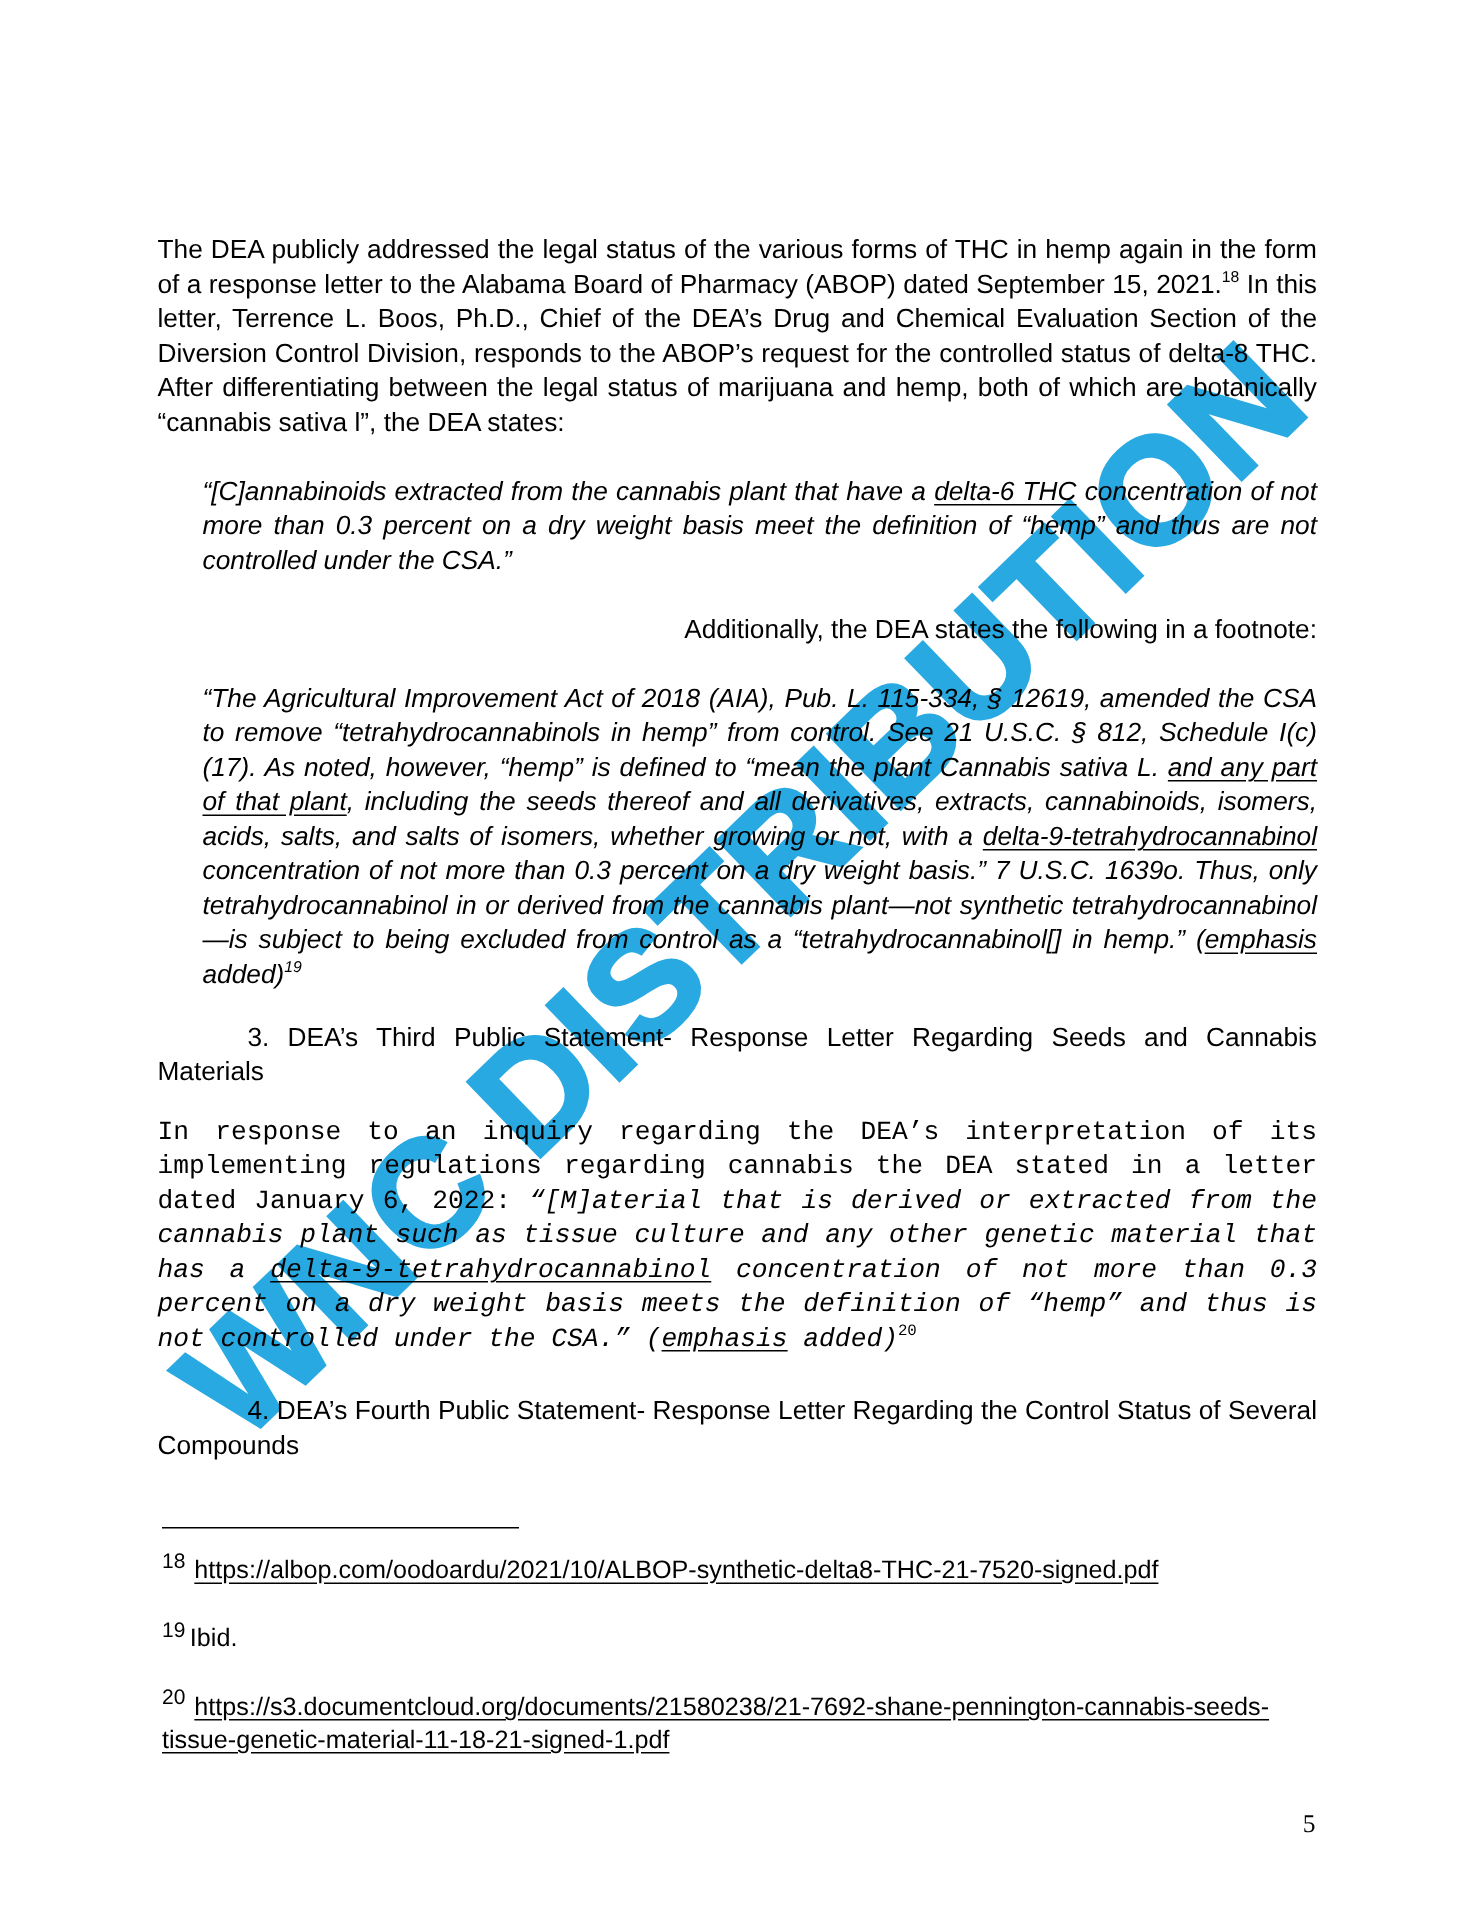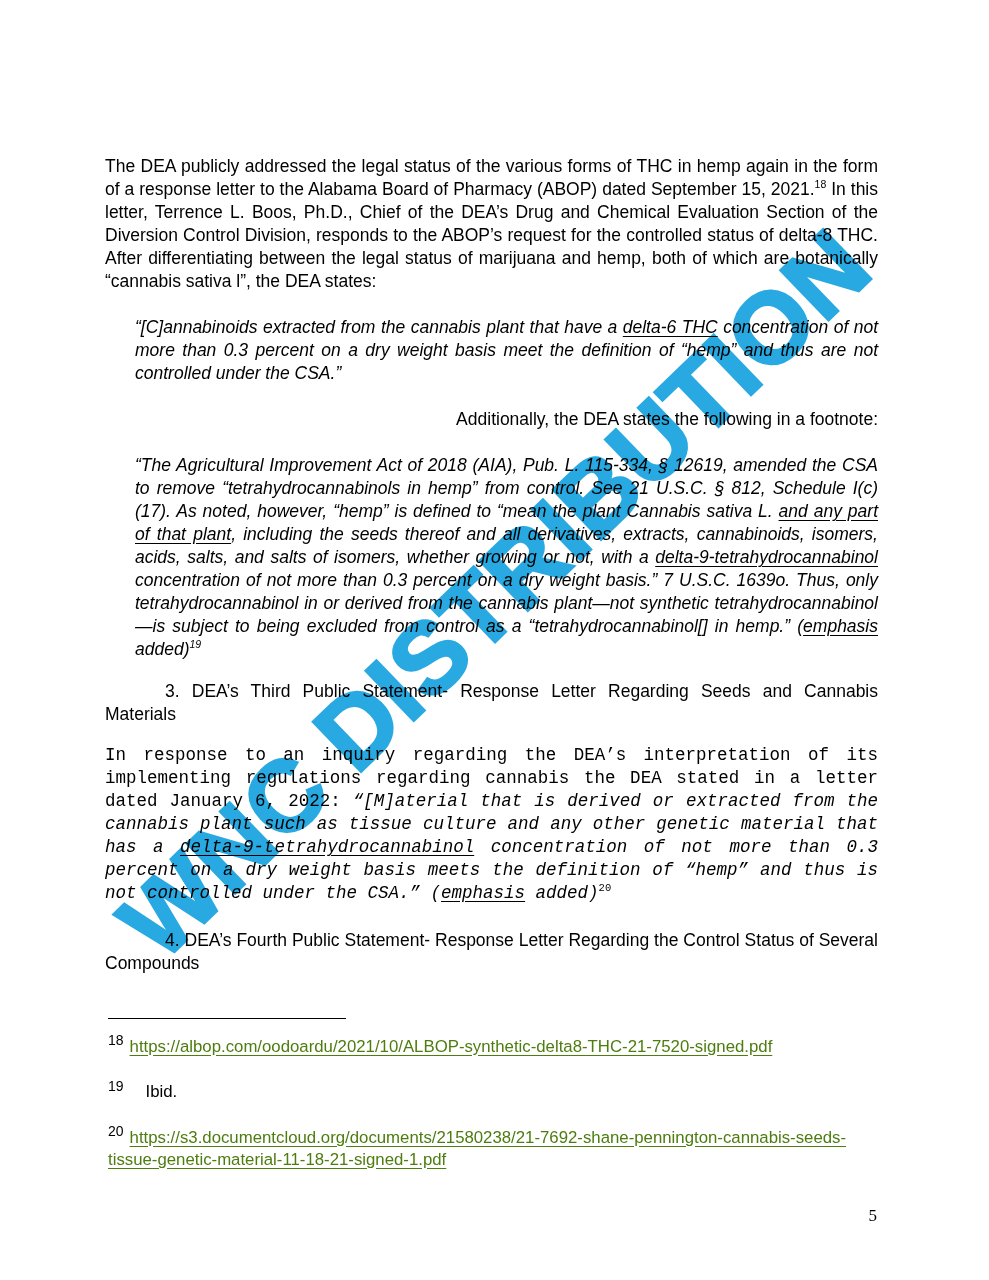--- a/index.html
+++ b/index.html
@@ -31,23 +31,23 @@
   .i { font-style:italic; }
   .u { text-decoration:underline; text-underline-offset:2.5px; }
   sup.fnref { font-size:60%; vertical-align:super; line-height:0; }
   .footnotes {
     position:absolute; left:108px; top:1018px; width:773px; z-index:1;
     font-size:16.8px; line-height:22px;
   }
   .fn-sep { width:238px; border-top:1.6px solid #000; margin:0 0 10px 0; }
   .fn { margin:0 0 17px 0; }
   .fn:last-child { margin-bottom:0; }
-  .link { color:#4d7c0f; text-decoration:underline; text-underline-offset:2.5px; margin-left:6px; }
+  .link { color:#000000; text-decoration:underline; text-underline-offset:2.5px; margin-left:6px; }
   .link.wide-gap { }
-  .fn-text { margin-left:22px; }
+  .fn-text { margin-left:3px; }
   .page-number {
     position:absolute; right:112px; top:1206px; z-index:1;
     font-family:"Liberation Serif", serif; font-size:17px;
   }
 </style>
 </head>
 <body>
 
 <div class="page">
 

